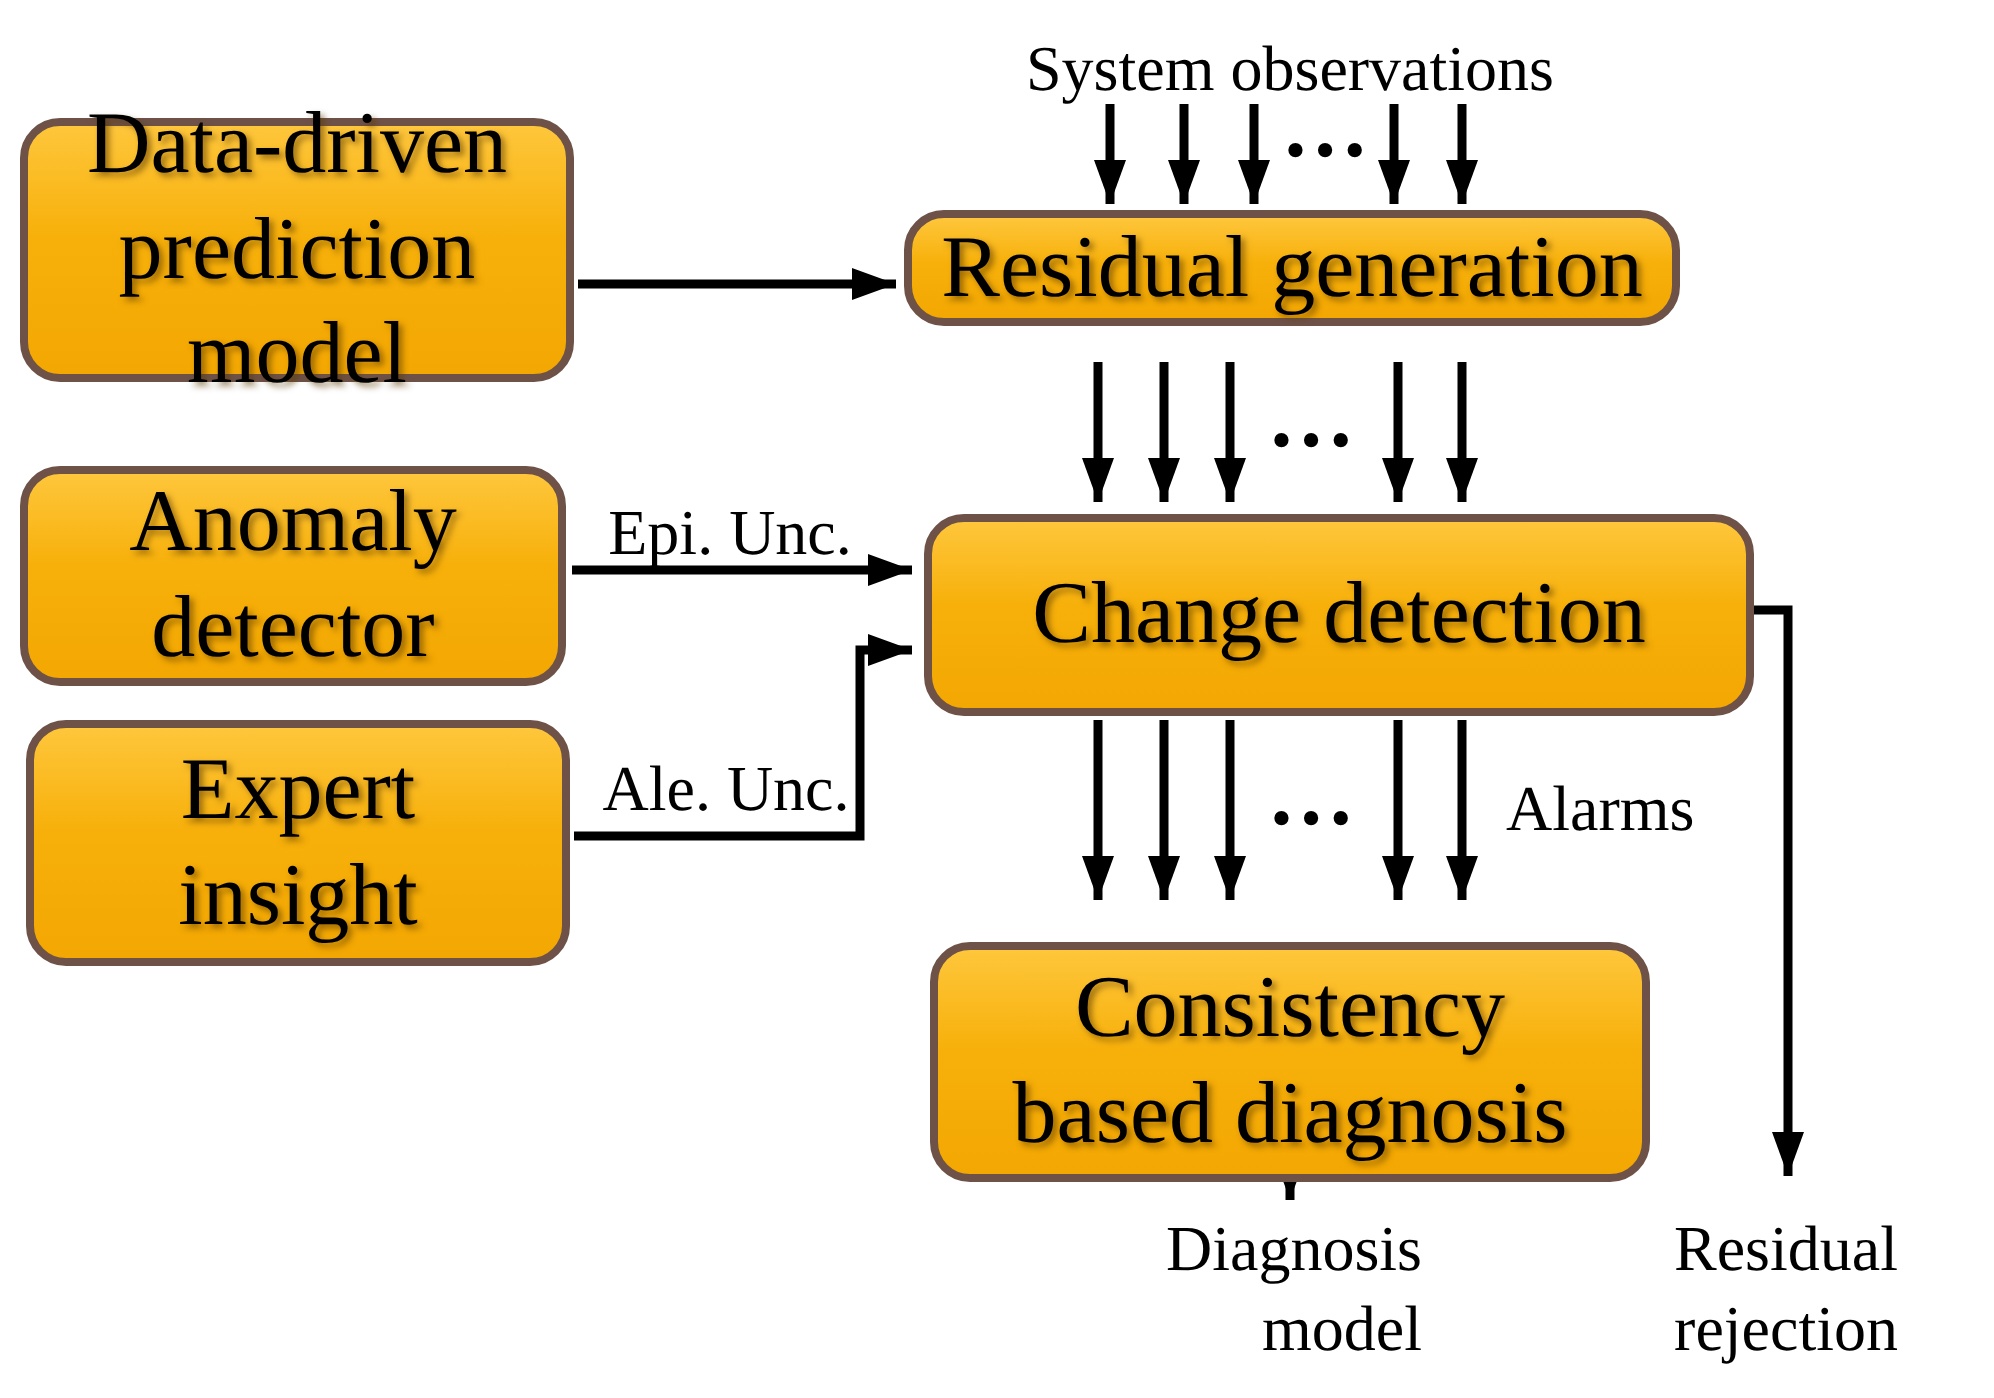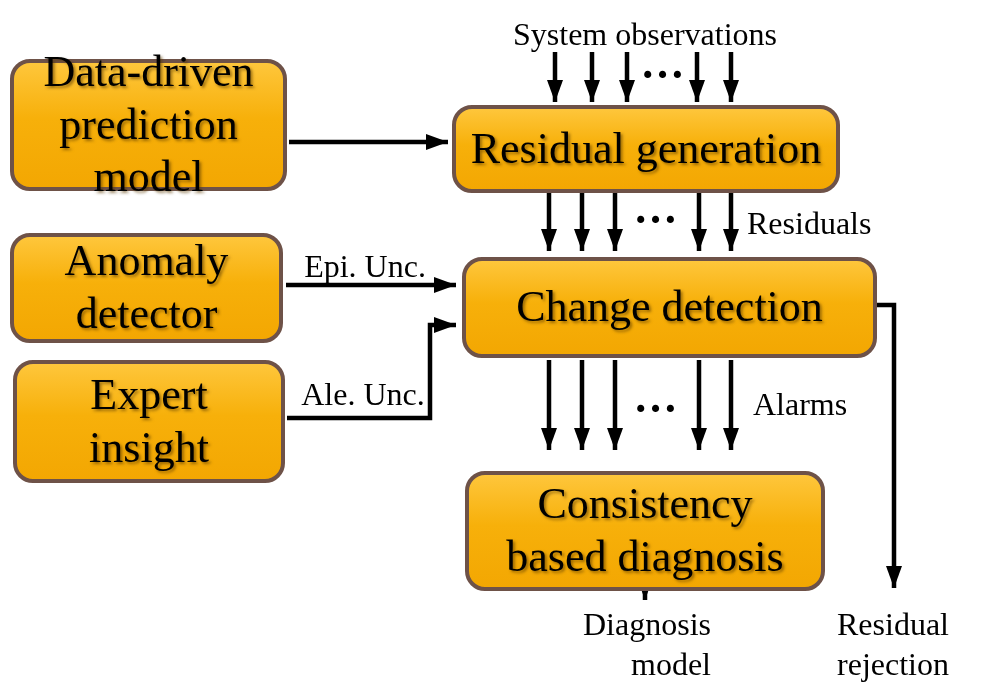--- a/index.html
+++ b/index.html
@@ -33,21 +33,21 @@
   .ellipsis{
     position:absolute;
     transform:translateX(-50%);
     font-size:44px;font-weight:bold;letter-spacing:3px;
     line-height:1;
   }
   
   #box-data-driven {left:10px;  top:59px;  width:277px; height:132px;}
   #box-anomaly     {left:10px;  top:233px; width:273px; height:110px;}
   #box-expert      {left:13px;  top:360px; width:272px; height:123px;}
-  #box-residual-gen{left:452px; top:105px; width:388px; height:88px;}
+  #box-residual-gen{left:452px; top:105px; width:388px; height:58px;}
   #box-change-det  {left:462px; top:257px; width:415px; height:101px;}
   #box-consistency {left:465px; top:471px; width:360px; height:120px;}
   
   #lbl-system-observations{left:645px; top:14px;}
   #lbl-residuals          {left:747px; top:203px;}
   #lbl-epi-unc            {left:365px; top:246px;}
   #lbl-ale-unc            {left:363px; top:374px;}
   #lbl-alarms             {left:753px; top:384px;}
   #lbl-diagnosis-output   {left:647px; top:604px;}
   #lbl-residual-rejection {left:893px; top:604px;}
@@ -107,21 +107,20 @@
   <div class="box" id="box-anomaly">Anomaly
 detector</div>
   <div class="box" id="box-expert">Expert
 insight</div>
   <div class="box" id="box-residual-gen">Residual generation</div>
   <div class="box" id="box-change-det">Change detection</div>
   <div class="box" id="box-consistency">Consistency
 based diagnosis</div>
 
   <div class="lbl centered" id="lbl-system-observations">System observations</div>
-  <div class="lbl" id="lbl-residuals">Residuals</div>
   <div class="lbl centered" id="lbl-epi-unc">Epi. Unc.</div>
   <div class="lbl centered" id="lbl-ale-unc">Ale. Unc.</div>
   <div class="lbl" id="lbl-alarms">Alarms</div>
   <div class="lbl centered" id="lbl-diagnosis-output">Diagnosis
 model</div>
   <div class="lbl centered" id="lbl-residual-rejection">Residual
 rejection</div>
 
   <div class="ellipsis" id="dots-top">…</div>
   <div class="ellipsis" id="dots-mid">…</div>

